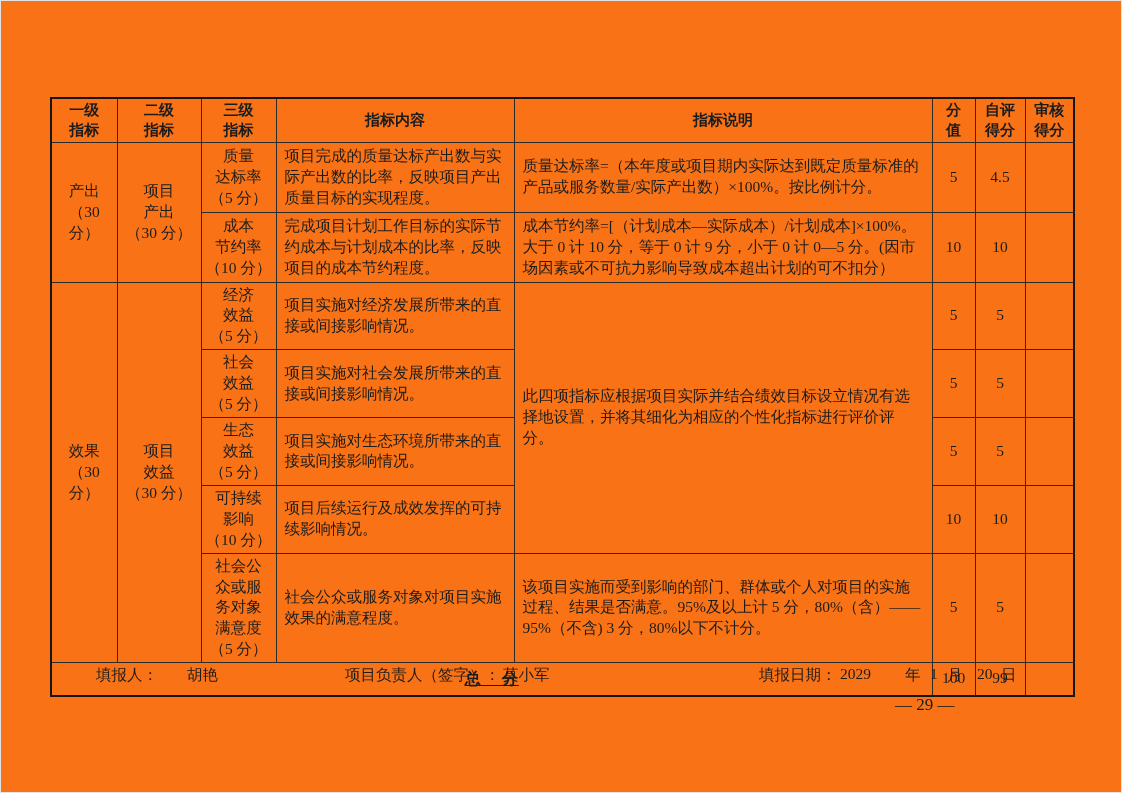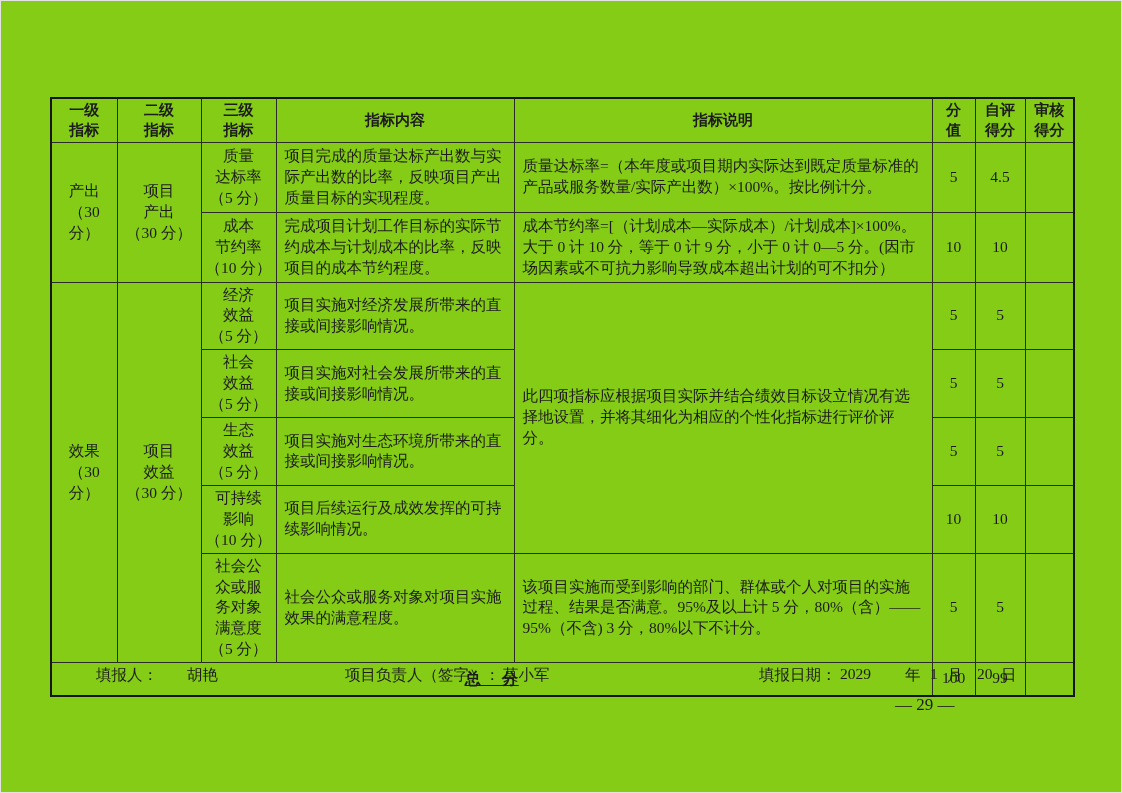--- a/index.html
+++ b/index.html
@@ -6,21 +6,21 @@
   html, body { width: 1122px; height: 793px; }
   body {
     background: #ffffff;
     font-family: "Liberation Serif", "DejaVu Serif", serif;
     color: #1c1c1c;
     position: relative;
   }
   .page {
     position: absolute;
     inset: 0;
-    background: #84cc16;
+    background: #f97316;
     border: 1px solid #e3e3e3;
   }
   table.eval {
     position: absolute;
     left: 49px;
     top: 96px;
     width: 1023px;
     border-collapse: collapse;
     table-layout: fixed;
     font-size: 15.5px;

